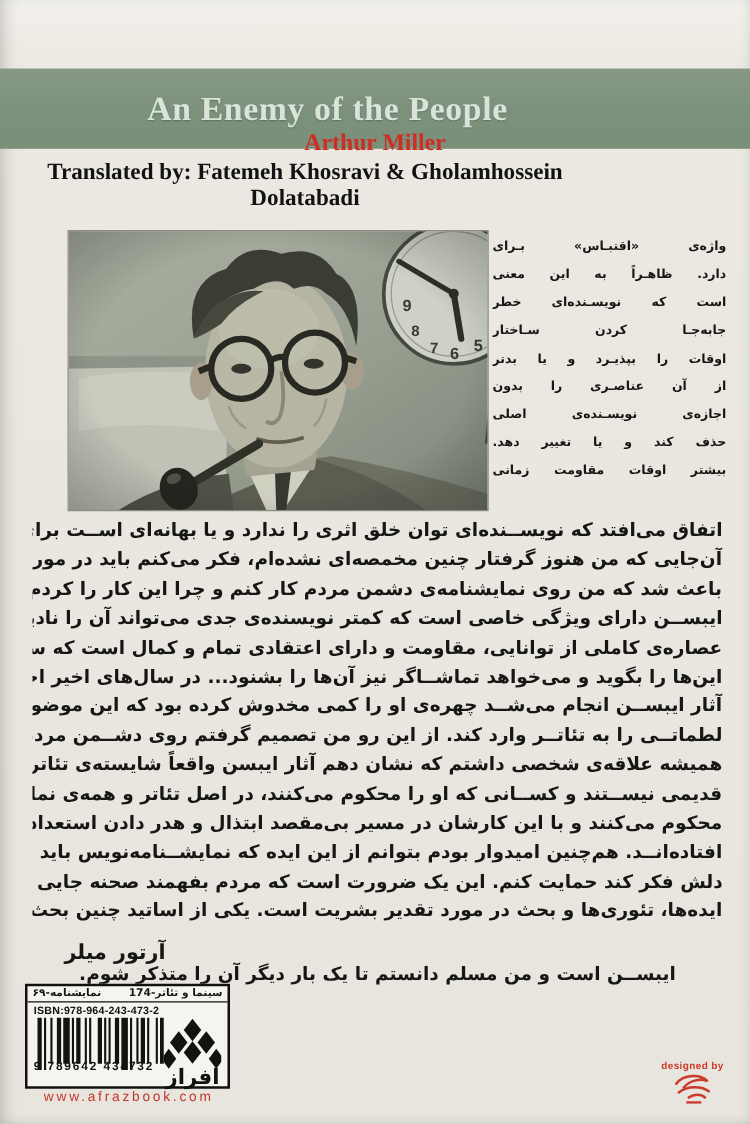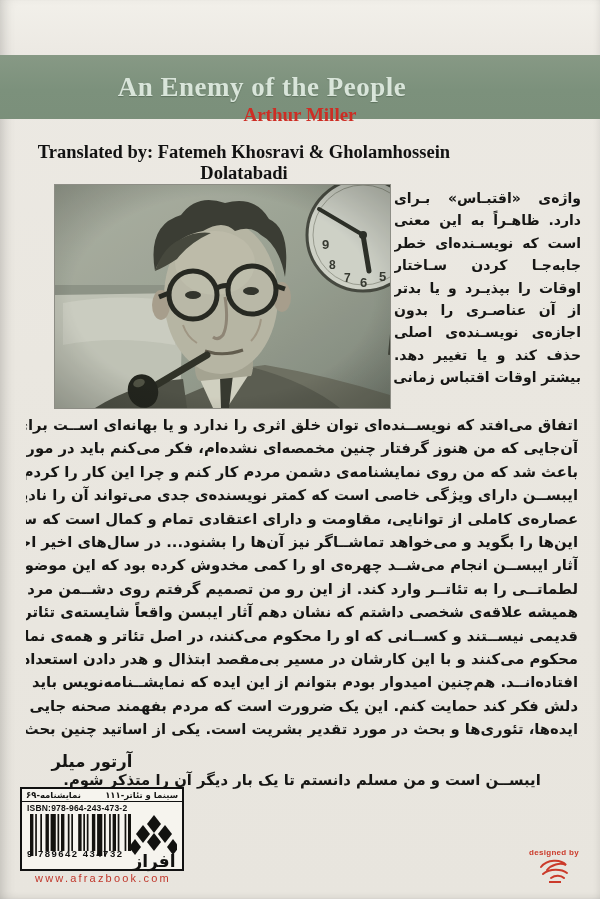--- a/index.html
+++ b/index.html
@@ -4,26 +4,26 @@
 <style>
   html,body{margin:0;padding:0;}
   body{width:600px;height:899px;background:#d9d7d0;font-family:"Liberation Sans",sans-serif;}
   .cover{position:relative;width:600px;height:899px;overflow:hidden;
          background:linear-gradient(180deg,#f2f0ea 0%,#ece9e3 6%,#eae7e0 40%,#e8e5de 100%);
          box-shadow:inset 10px 0 14px -8px rgba(0,0,0,.20), inset -6px 0 10px -7px rgba(0,0,0,.12), inset 0 -6px 10px -7px rgba(0,0,0,.10);}
   
   .band{position:absolute;left:0;top:55px;width:600px;height:64px;background:linear-gradient(180deg,#879985,#7c917c 55%,#75897457);background-color:#7e937e;display:flex;align-items:center;justify-content:center;}
   .band .title{transform:translateX(-38px);color:#d9e5da;font-family:"Liberation Serif","DejaVu Serif",serif;font-weight:bold;font-size:27px;letter-spacing:.5px;text-shadow:0 1px 1px rgba(40,60,40,.35);}
   .author{position:absolute;left:0;top:104px;width:600px;text-align:center;color:#ce2d24;font-family:"Liberation Serif","DejaVu Serif",serif;font-weight:bold;font-size:19px;}
-  .translated{position:absolute;left:0;top:142px;width:488px;text-align:center;color:#121212;font-family:"Liberation Serif","DejaVu Serif",serif;font-weight:bold;font-size:18.5px;}
+  .translated{position:absolute;left:0;top:128px;width:488px;text-align:center;color:#121212;font-family:"Liberation Serif","DejaVu Serif",serif;font-weight:bold;font-size:18.5px;}
   
   .photo{position:absolute;left:55px;top:185px;width:335px;height:223px;outline:1px solid #8d8d85;background:#a2a69b;}
   
   .fa{direction:rtl;color:#161614;font-family:"DejaVu Sans","Liberation Sans",sans-serif;font-weight:700;}
-  .col-text{position:absolute;left:394px;top:187px;width:187px;height:224px;font-size:14px;}
+  .col-text{position:absolute;left:394px;top:187px;width:187px;height:224px;font-size:10px;}
   .col-text .ln{height:22.4px;line-height:22.4px;text-align:justify;text-align-last:justify;white-space:nowrap;overflow:hidden;}
   .body-text{position:absolute;left:26px;top:413px;width:552px;font-size:14.8px;}
   .body-text .ln{height:23.4px;line-height:23.4px;text-align:justify;text-align-last:justify;white-space:nowrap;overflow:hidden;}
   .body-text .ln.center{text-align:center;text-align-last:center;margin-top:28px;}
   .signature{position:absolute;left:42px;top:752px;width:100px;text-align:center;font-size:16.5px;}
   
   .bbox{position:absolute;left:20px;top:787px;width:164px;height:84px;border:2px solid #111;background:#f6f4ee;box-sizing:border-box;}
   .bbox .hdr{display:flex;justify-content:space-between;direction:rtl;padding:1px 4px 0 4px;font-size:8.5px;border-bottom:1.5px solid #111;line-height:11px;}
   .bbox .isbn{direction:ltr;font-size:8.5px;font-weight:bold;color:#111;padding:1px 0 0 5px;line-height:10px;letter-spacing:.2px;}
   .bbox .brow{display:flex;align-items:flex-start;padding:1px 16px 0 5px;}
@@ -126,21 +126,21 @@
 
   <div class="fa col-text">
     <div class="ln">واژه‌ی «اقتبـاس» بـرای</div>
     <div class="ln">دارد. ظاهـراً به این معنی</div>
     <div class="ln">است که نویسـنده‌ای خطر</div>
     <div class="ln">جابه‌جـا کردن سـاختار</div>
     <div class="ln">اوقات را بپذیـرد و یا بدتر</div>
     <div class="ln">از آن عناصـری را بدون</div>
     <div class="ln">اجازه‌ی نویسـنده‌ی اصلی</div>
     <div class="ln">حذف کند و یا تغییر دهد.</div>
-    <div class="ln">بیشتر اوقات اقتباس زمانی</div>
+    <div class="ln">بیشتر اوقات مقاومت زمانی</div>
   </div>
 
   <div class="fa body-text">
     <div class="ln">اتفاق می‌افتد که نویســنده‌ای توان خلق اثری را ندارد و یا بهانه‌ای اســت برای ننوشــتن. از</div>
     <div class="ln">آن‌جایی که من هنوز گرفتار چنین مخمصه‌ای نشده‌ام، فکر می‌کنم باید در مورد این‌که چه‌چیز</div>
     <div class="ln">باعث شد که من روی نمایشنامه‌ی دشمن مردم کار کنم و چرا این کار را کردم، توضیح دهم.</div>
     <div class="ln">ایبســن دارای ویژگی خاصی است که کمتر نویسنده‌ی جدی می‌تواند آن را نادیده بگیرد... او</div>
     <div class="ln">عصاره‌ی کاملی از توانایی، مقاومت و دارای اعتقادی تمام و کمال است که سعی بر این دارد</div>
     <div class="ln">این‌ها را بگوید و می‌خواهد تماشــاگر نیز آن‌ها را بشنود... در سال‌های اخیر اجراهایی که از</div>
     <div class="ln">آثار ایبســن انجام می‌شــد چهره‌ی او را کمی مخدوش کرده بود که این موضوع می‌توانست</div>
@@ -151,21 +151,21 @@
     <div class="ln">افتاده‌انــد. هم‌چنین امیدوار بودم بتوانم از این ایده که نمایشــنامه‌نویس باید و باید با ذهن و</div>
     <div class="ln">دلش فکر کند حمایت کنم. این یک ضرورت است که مردم بفهمند صحنه جایی برای ارائه‌ی</div>
     <div class="ln">ایده‌ها، تئوری‌ها و بحث در مورد تقدیر بشریت است. یکی از اساتید چنین بحث‌هایی هنریک</div>
     <div class="ln center">ایبســن است و من مسلم دانستم تا یک بار دیگر آن را متذکر شوم.</div>
   </div>
 
   <div class="fa signature">آرتور میلر</div>
 
   <div class="bbox">
     <div class="hdr fa" style="font-size:8.5px;">
-      <span>سینما و تئاتر-۱۱۱</span>
+      <span>سینما و تئاتر-174</span>
       <span>نمایشنامه-۶۹</span>
     </div>
     <div class="isbn">ISBN:978-964-243-473-2</div>
     <div class="brow">
       <div class="bcwrap">
         <svg id="barcode-svg" width="104" height="44" viewBox="0 0 104 44">
             <rect x="3.0" y="0" width="3.4" height="42" fill="#14130f"></rect>
             <rect x="8.2" y="0" width="1.7" height="42" fill="#14130f"></rect>
             <rect x="13.3" y="0" width="1.7" height="37" fill="#14130f"></rect>
             <rect x="18.5" y="0" width="3.4" height="37" fill="#14130f"></rect>

